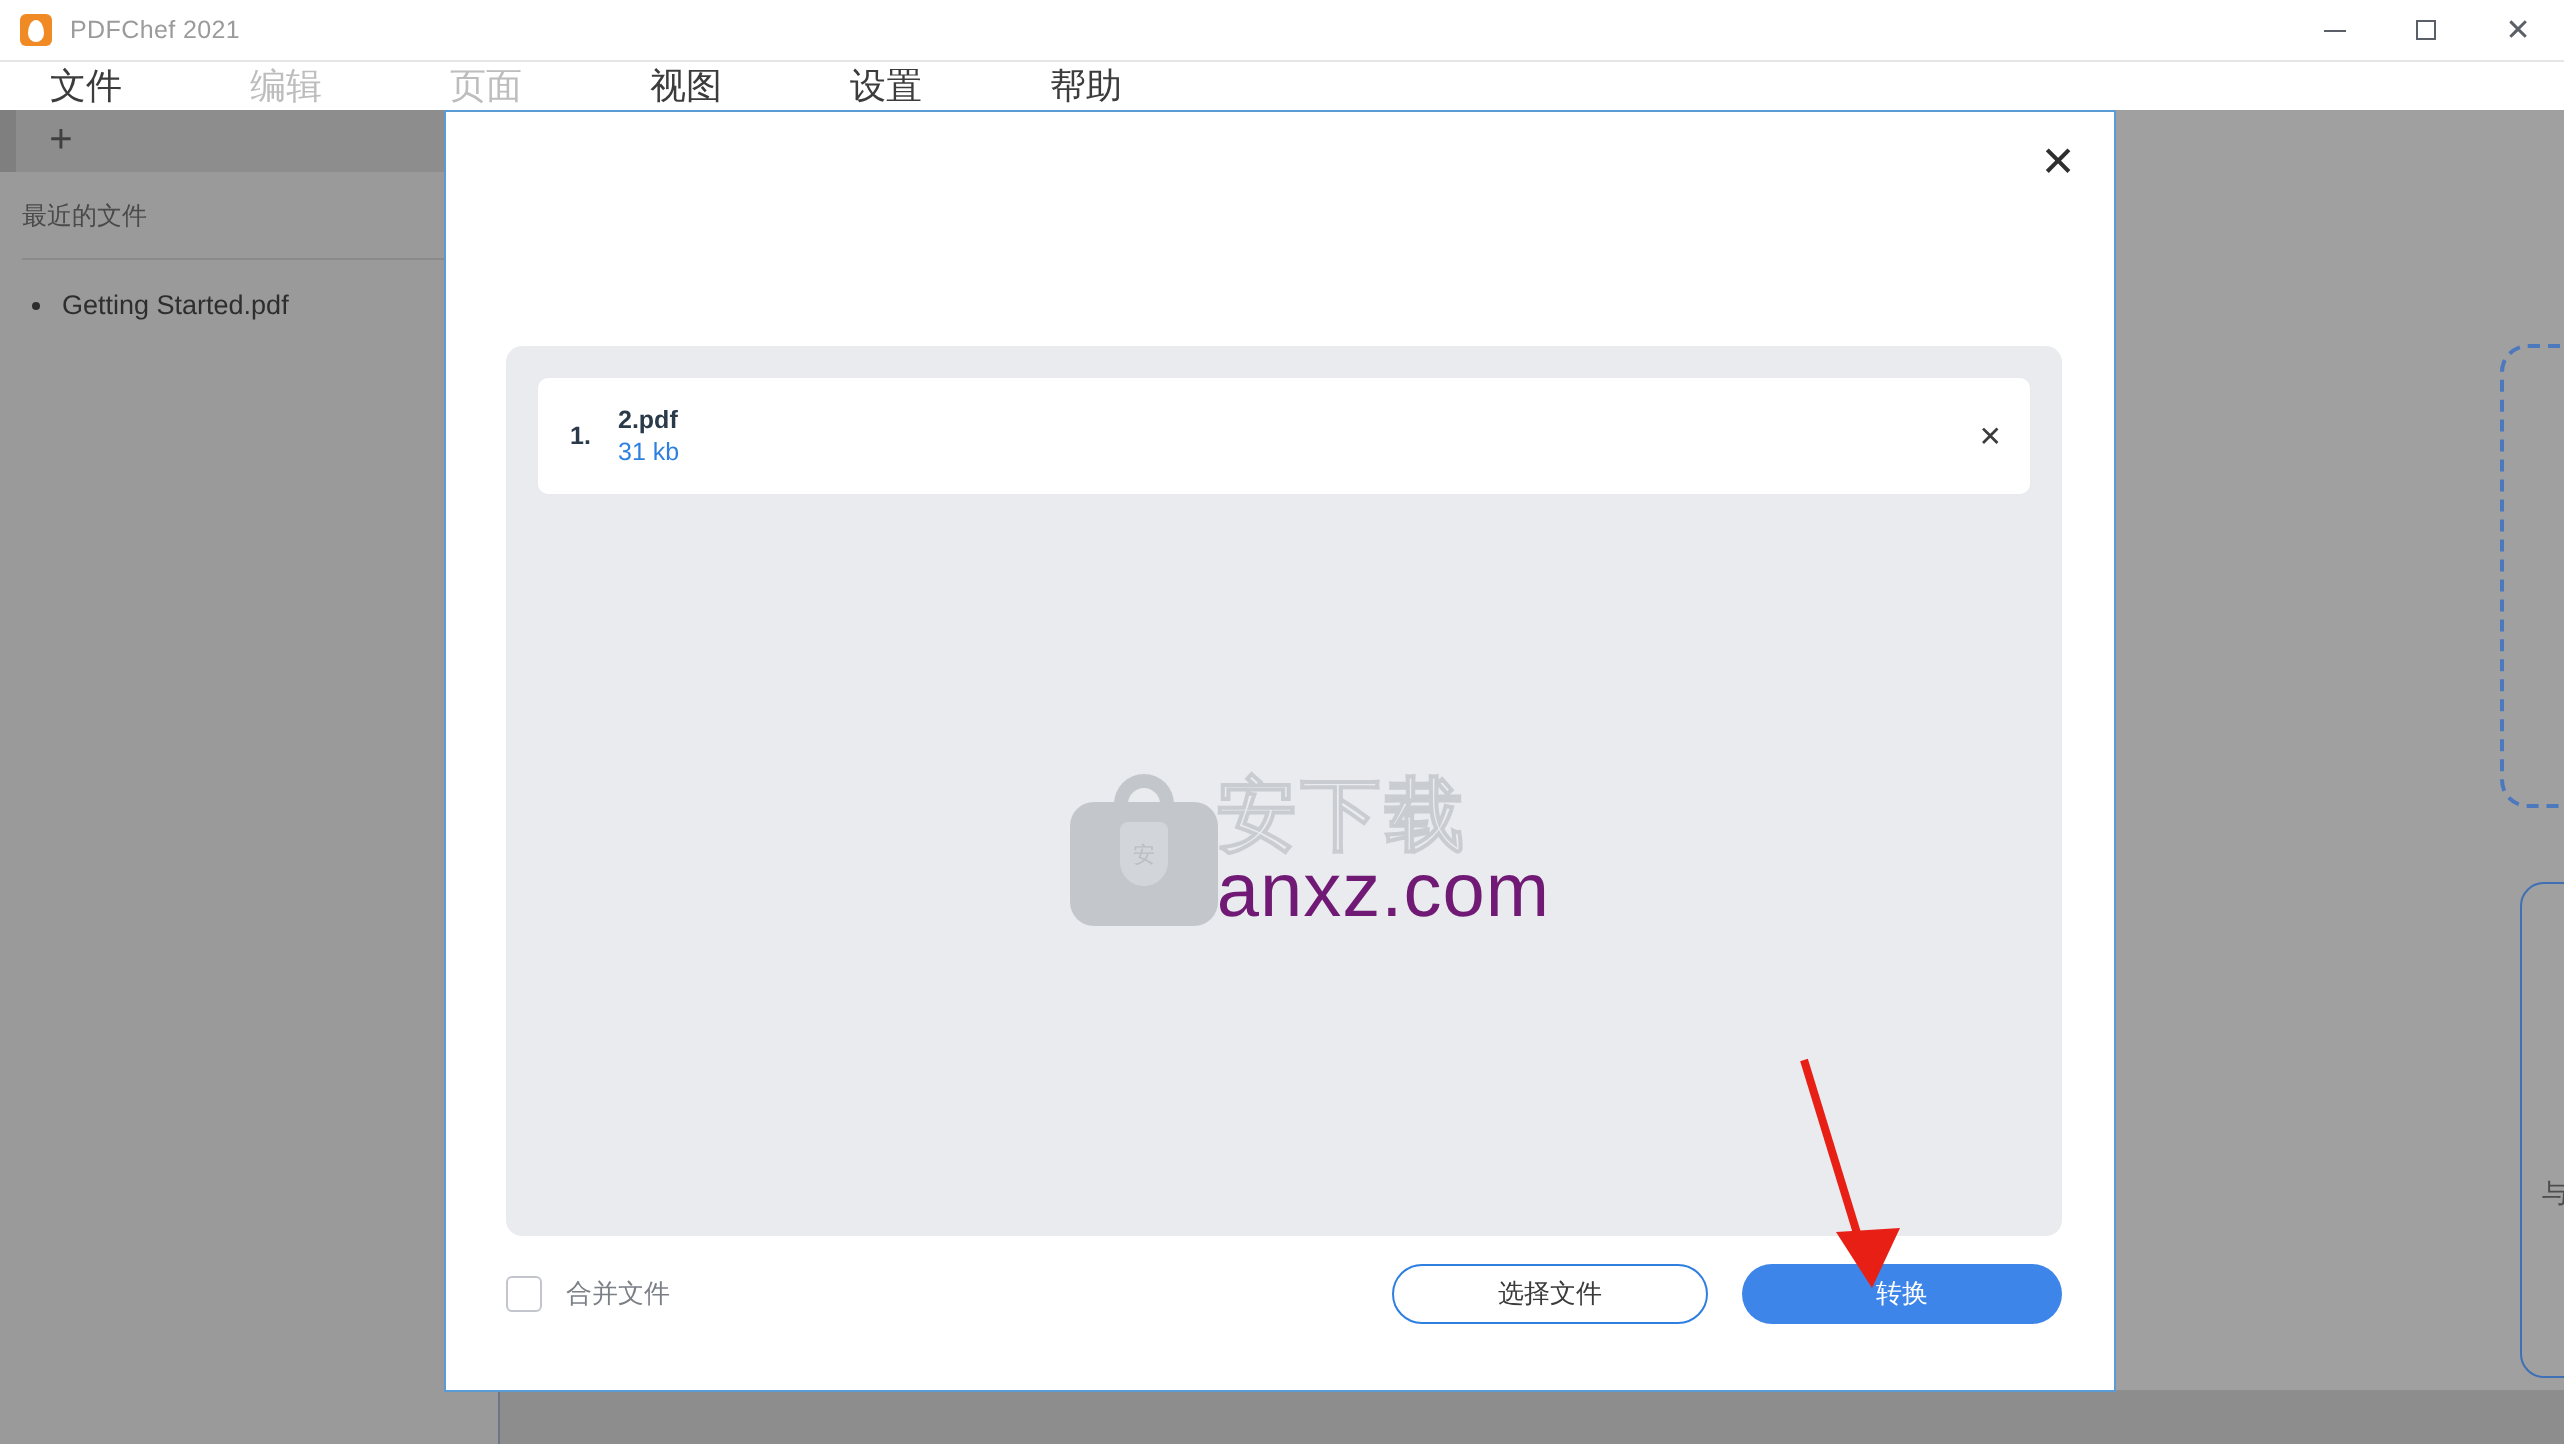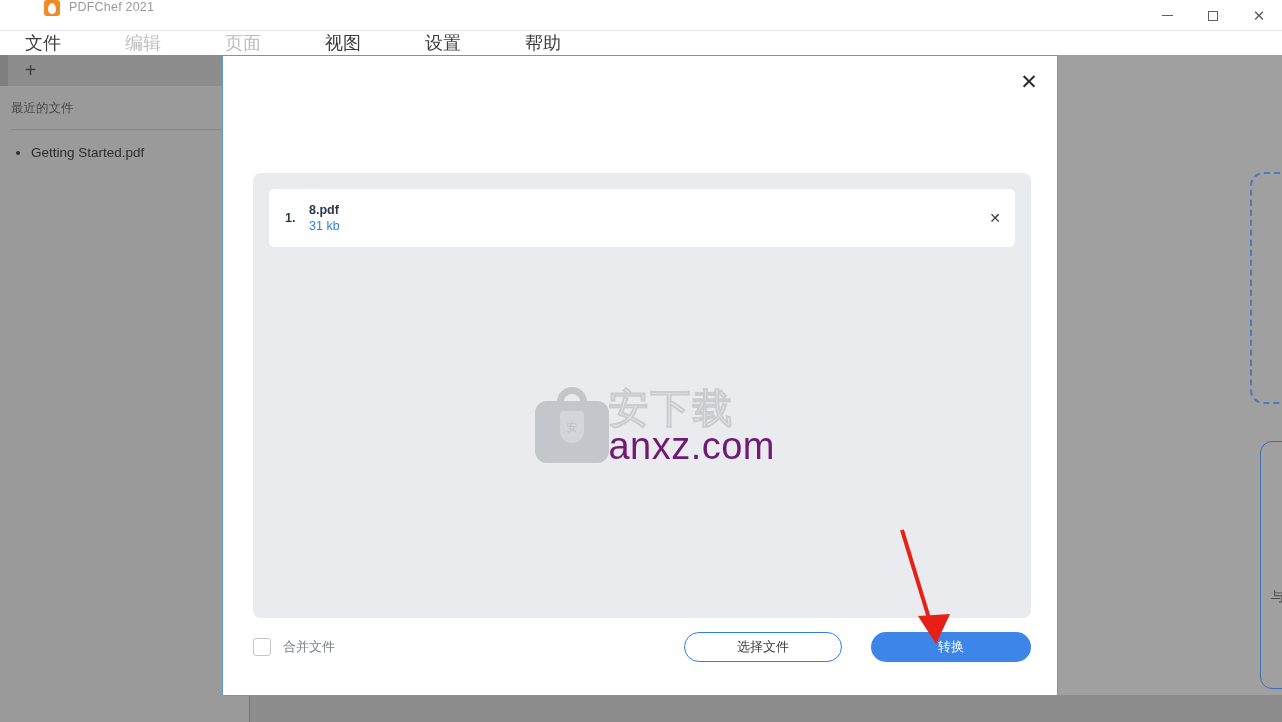--- a/index.html
+++ b/index.html
@@ -8,21 +8,21 @@
     overflow: hidden;
     font-family: "Liberation Sans", "DejaVu Sans", sans-serif;
     background: #ffffff;
   }
   #app { position: relative; width: 1282px; height: 722px; }
 
   
   .titlebar {
     position: absolute; left: 0; top: 0; width: 1282px; height: 31px;
     background: #ffffff; border-bottom: 1px solid #e6e6e6;
-    display: flex; align-items: flex-start; padding-left: 34px;
+    display: flex; align-items: center;
   }
   .app-logo {
     width: 16px; height: 16px; margin-left: 10px; border-radius: 3px;
     background: #f08a24; position: relative; flex: none;
   }
   .app-logo::after {
     content: ""; position: absolute; left: 4px; top: 2.5px;
     width: 8px; height: 11px; border-radius: 50%/60% 60% 40% 40%;
     background: #ffffff;
   }
@@ -174,21 +174,21 @@
   
   .footer {
     position: absolute; left: 30px; bottom: 26px; width: 778px; height: 44px;
     display: flex; align-items: center;
   }
   .cb-wrap { display: flex; align-items: center; gap: 12px; }
   .checkbox {
     width: 18px; height: 18px; border: 1px solid #c2c6cc; border-radius: 3px; background: #fff;
   }
   .cb-label { font-size: 13px; color: #7b7f86; }
-  .btns { margin-left: auto; display: flex; align-items: center; gap: 29px; }
+  .btns { margin-left: auto; display: flex; align-items: center; gap: 17px; }
   .btn {
     height: 30px; border-radius: 16px; display: flex; align-items: center; justify-content: center;
     font-size: 13px;
   }
   .btn-outline { width: 158px; border: 1.5px solid #2f7fe0; color: #3a3a3a; background: #fff; }
   .btn-primary { width: 160px; background: #3d85e8; color: #ffffff; }
 
   
   .annot { position: absolute; left: 880px; top: 520px; width: 120px; height: 130px; pointer-events: none; }
 </style>
@@ -254,21 +254,21 @@
   <div class="modal">
 
     <div class="modal-close">✕</div>
 
 
     <div class="filelist">
 
       <div class="file-row">
         <div class="file-index">1.</div>
         <div class="file-meta">
-          <div class="file-name">8.pdf</div>
+          <div class="file-name">2.pdf</div>
           <div class="file-size">31 kb</div>
         </div>
         <div class="file-remove">✕</div>
       </div>
 
       <div class="watermark">
         <div class="wm-bag">
           <div class="wm-bag-handle"></div>
           <div class="wm-bag-body"></div>
           <div class="wm-shield">安</div>

